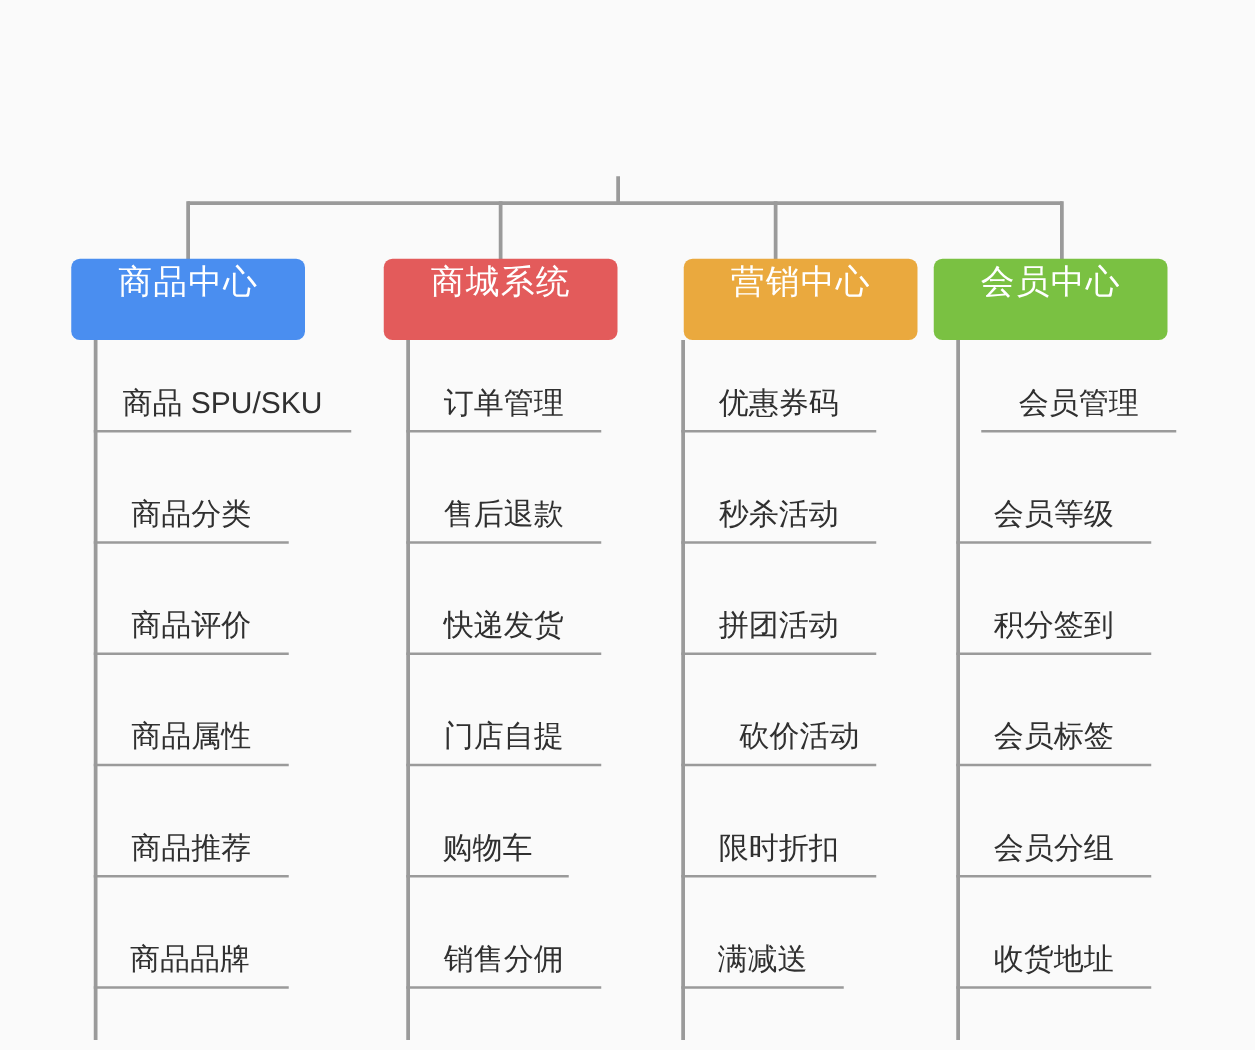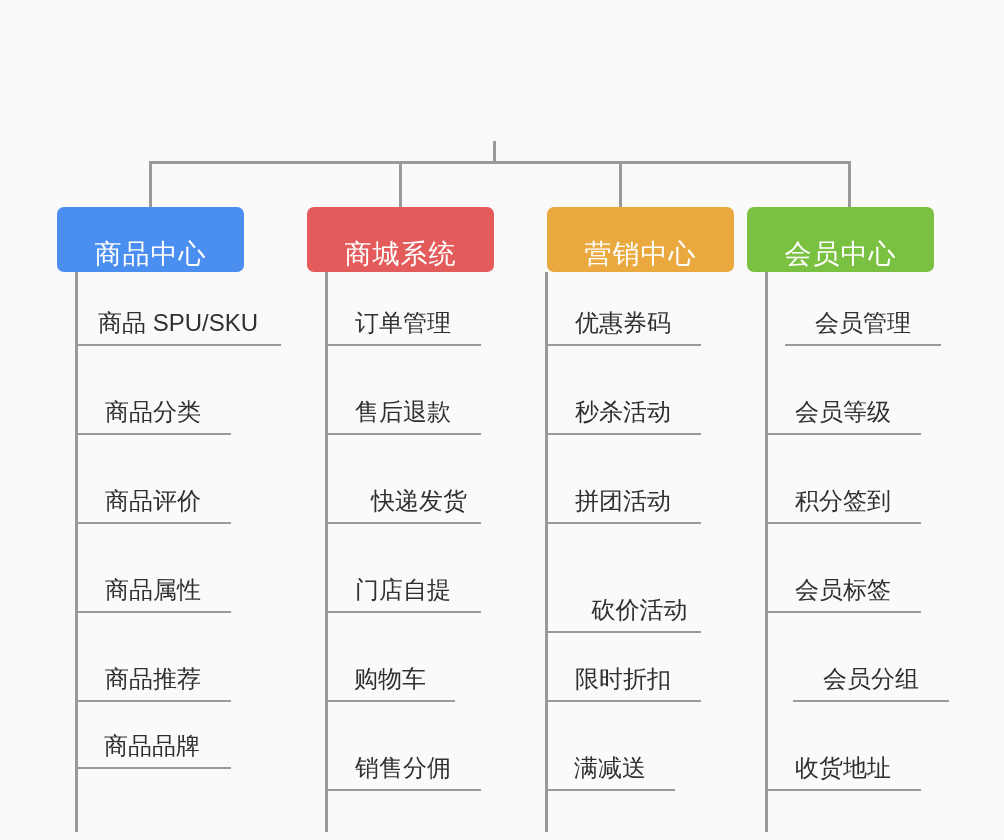--- a/index.html
+++ b/index.html
@@ -66,21 +66,21 @@
     top: 207px;
   }
   .branch-header {
     position: absolute;
     top: 0;
     left: 0;
     height: 65px;
     box-sizing: border-box;
     border-radius: 7px;
     display: flex;
-    align-items: flex-end;
+    align-items: flex-start;
     justify-content: center;
     color: #ffffff;
     font-size: 27px;
     letter-spacing: 1px;
     white-space: nowrap;
   }
 
   
   .spine {
     position: absolute;
@@ -136,38 +136,38 @@
     </div>
     <div class="leaf" style="top:263px; width:156px;">
       <span class="leaf-label">商品评价</span>
     </div>
     <div class="leaf" style="top:352px; width:156px;">
       <span class="leaf-label">商品属性</span>
     </div>
     <div class="leaf" style="top:441px; width:156px;justify-content:center;">
       <span class="leaf-label">商品推荐</span>
     </div>
-    <div class="leaf" style="top:508px; width:156px;padding-left:12px;">
+    <div class="leaf" style="top:530px; width:156px;padding-left:12px;">
       <span class="leaf-label">商品品牌</span>
     </div>
   </div>
 
   <div class="branch" style="left:307px;">
     <div class="branch-header" style="width:187px; background:#e35b5b;">
       <span>商城系统</span>
     </div>
     <div class="spine" style="top:65px; height:560px;"></div>
 
     <div class="leaf" style="top:85px;  width:156px;">
       <span class="leaf-label">订单管理</span>
     </div>
     <div class="leaf" style="top:174px; width:156px;">
       <span class="leaf-label">售后退款</span>
     </div>
-    <div class="leaf" style="top:263px; width:156px;justify-content:flex-end;">
+    <div class="leaf" style="top:263px; width:156px;">
       <span class="leaf-label">快递发货</span>
     </div>
     <div class="leaf" style="top:352px; width:156px;">
       <span class="leaf-label">门店自提</span>
     </div>
     <div class="leaf" style="top:441px; width:130px;">
       <span class="leaf-label">购物车</span>
     </div>
     <div class="leaf" style="top:530px; width:156px;">
       <span class="leaf-label">销售分佣</span>
@@ -182,21 +182,21 @@
 
     <div class="leaf" style="top:85px;  width:156px;">
       <span class="leaf-label">优惠券码</span>
     </div>
     <div class="leaf" style="top:174px; width:156px;">
       <span class="leaf-label">秒杀活动</span>
     </div>
     <div class="leaf" style="top:263px; width:156px;">
       <span class="leaf-label">拼团活动</span>
     </div>
-    <div class="leaf" style="top:372px; width:156px;padding-left:47px;">
+    <div class="leaf" style="top:352px; width:156px;padding-left:47px;">
       <span class="leaf-label">砍价活动</span>
     </div>
     <div class="leaf" style="top:441px; width:156px;">
       <span class="leaf-label">限时折扣</span>
     </div>
     <div class="leaf" style="top:530px; width:130px;text-align:right;">
       <span class="leaf-label">满减送</span>
     </div>
   </div>
 
@@ -211,21 +211,21 @@
     </div>
     <div class="leaf" style="top:174px; width:156px;">
       <span class="leaf-label">会员等级</span>
     </div>
     <div class="leaf" style="top:263px; width:156px;">
       <span class="leaf-label">积分签到</span>
     </div>
     <div class="leaf" style="top:352px; width:156px;">
       <span class="leaf-label">会员标签</span>
     </div>
-    <div class="leaf" style="top:441px; width:156px;margin-left:28px;">
+    <div class="leaf" style="top:441px; width:156px;">
       <span class="leaf-label">会员分组</span>
     </div>
     <div class="leaf" style="top:530px; width:156px;">
       <span class="leaf-label">收货地址</span>
     </div>
   </div>
 
 </div>
 
 </body></html>

